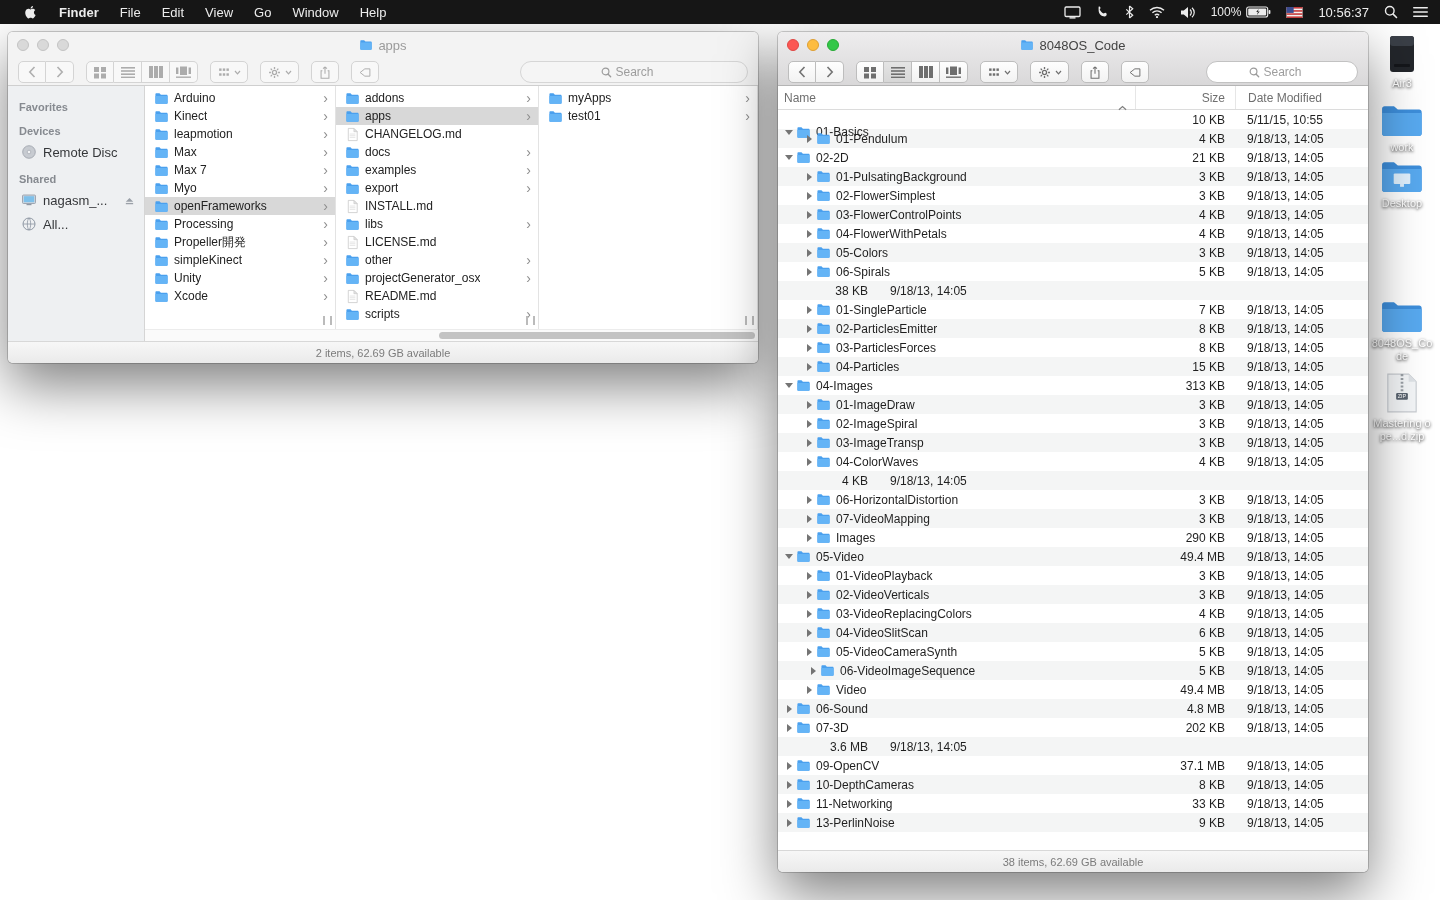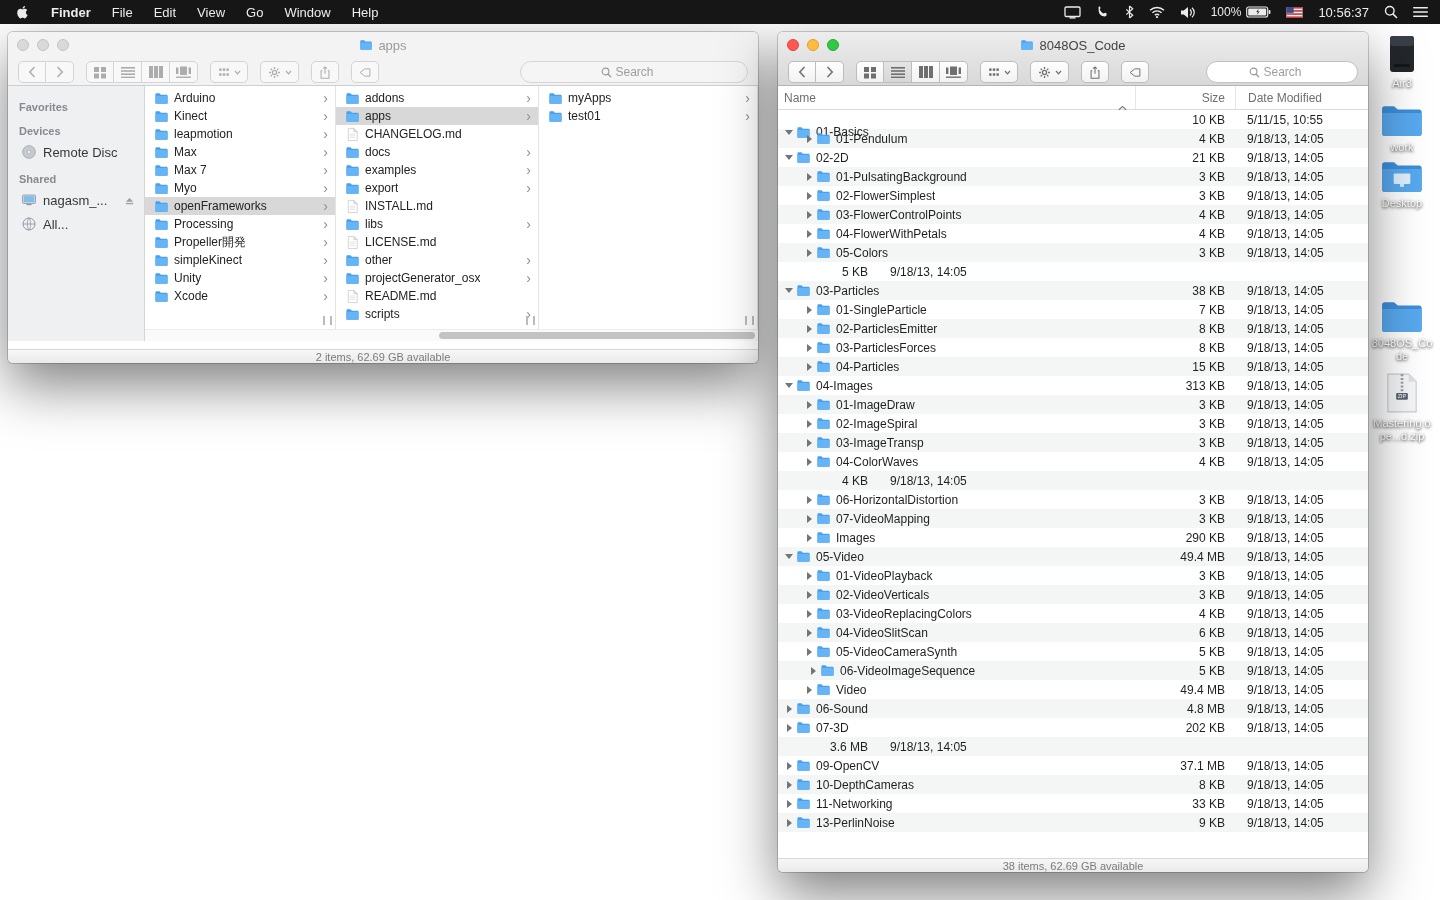--- a/index.html
+++ b/index.html
@@ -9,21 +9,21 @@
   .desktop { position:absolute; inset:0;
     background:linear-gradient(180deg,
       #0a142e 0%, #0f2347 16%, #173succ 0, #1a3c6e 34%, #27598f 54%, #31669f 66%,
       #48688f 76%, #7a5f6a 84%, #aa5432 91%, #ca4e18 97%, #b23c10 100%);
   }
   .st { position:absolute; background:#fff; border-radius:50%; }
 
   
   .menubar { position:absolute; top:0; left:0; right:0; height:24px; background:#161616;
     color:#ececec; display:flex; align-items:center; justify-content:space-between; z-index:60; font-size:13px; }
-  .mb-left { display:flex; align-items:center; gap:21px; padding-left:16px; }
+  .mb-left { display:flex; align-items:center; gap:21px; padding-left:24px; }
   .mb-menus { display:flex; gap:21px; }
   .app-name { font-weight:bold; }
   .menu-item { cursor:default; }
   .mb-right { display:flex; align-items:center; gap:15px; padding-right:12px; font-size:12px; }
   .mb-ic { display:inline-flex; align-items:center; }
   .batt-group { display:flex; align-items:center; gap:5px; }
   .mb-clock { font-size:13px; }
 
   
   .window { position:absolute; background:#fff; border-radius:5px;
@@ -54,21 +54,21 @@
   .inactive .tbtn { border-color:#d4d4d4; background:#f8f8f8; }
   .inactive .tbtn svg { opacity:.55; }
   .searchf { margin-left:auto; height:22px; border:1px solid #c2c2c2; border-radius:12px; background:#fff;
     display:flex; align-items:center; justify-content:center; gap:4px; padding:0 8px; }
   .w-left .searchf { width:228px; }
   .w-right .searchf { width:152px; }
   .inactive .searchf { background:#f5f5f5; border-color:#d6d6d6; }
   .searchf input { border:none; outline:none; background:transparent; width:52px; font-size:12px; color:#8b5cf6; }
   .searchf input::placeholder { color:#9d9d9d; }
 
-  .statusbar { position:absolute; bottom:0; left:0; right:0; height:14px; display:flex; align-items:center;
+  .statusbar { position:absolute; bottom:0; left:0; right:0; height:22px; display:flex; align-items:center;
     justify-content:center; font-size:11px; color:#7b7b7b; background:linear-gradient(#f7f7f7,#eaeaea);
     border-top:1px solid #d8d8d8; border-radius:0 0 5px 5px; }
 
   
   .w-left { left:8px; top:32px; width:750px; height:331px; }
   .lw-body { position:absolute; top:54px; bottom:22px; left:0; right:0; display:flex; }
   .sidebar { width:137px; background:#eef0f2; border-right:1px solid #d5d5d5; padding-top:6px; overflow:hidden; }
   .sb-head { font-size:11px; font-weight:bold; color:#868a90; padding:9px 10px 3px 11px; }
   .sb-item { display:flex; align-items:center; gap:6px; height:24px; padding:0 8px 0 13px; font-size:13px; color:#35373a; }
   .sb-item .eject { margin-left:auto; display:inline-flex; }
@@ -1102,36 +1102,36 @@
                 <path d="M1.5 3.6c0-.6.45-1.1 1.05-1.1h3.3l1.5 1.4h6.1c.6 0 1.05.5 1.05 1.1v7.4c0 .6-.45 1.1-1.05 1.1H2.55c-.6 0-1.05-.5-1.05-1.1z" fill="#4aa0ee"></path>
                 <path d="M1.5 5.2h13v7.2c0 .6-.45 1.1-1.05 1.1H2.55c-.6 0-1.05-.5-1.05-1.1z" fill="#64b4f6"></path>
               </svg>
             </span>
             <span class="fname">05-Colors</span>
           </div>
           <div class="cell-size">3 KB</div>
           <div class="cell-date">9/18/13, 14:05</div>
         </div>
         <div class="lrow">
+          <div class="cell-name" style="padding-left: 24px;">
+            <span class="tw">
+              <span class="tri"></span>
+            </span>
+            <span class="icn16">
+              <svg viewBox="0 0 16 16">
+                <path d="M1.5 3.6c0-.6.45-1.1 1.05-1.1h3.3l1.5 1.4h6.1c.6 0 1.05.5 1.05 1.1v7.4c0 .6-.45 1.1-1.05 1.1H2.55c-.6 0-1.05-.5-1.05-1.1z" fill="#4aa0ee"></path>
+                <path d="M1.5 5.2h13v7.2c0 .6-.45 1.1-1.05 1.1H2.55c-.6 0-1.05-.5-1.05-1.1z" fill="#64b4f6"></path>
+              </svg>
+            </span>
+            <span class="fname">06-Spirals</span>
+          </div>
           <div class="cell-size">5 KB</div>
           <div class="cell-date">9/18/13, 14:05</div>
         </div>
         <div class="lrow alt">
-          <div class="cell-name" style="padding-left: 4px;">
-            <span class="tw">
-              <span class="tri exp"></span>
-            </span>
-            <span class="icn16">
-              <svg viewBox="0 0 16 16">
-                <path d="M1.5 3.6c0-.6.45-1.1 1.05-1.1h3.3l1.5 1.4h6.1c.6 0 1.05.5 1.05 1.1v7.4c0 .6-.45 1.1-1.05 1.1H2.55c-.6 0-1.05-.5-1.05-1.1z" fill="#4aa0ee"></path>
-                <path d="M1.5 5.2h13v7.2c0 .6-.45 1.1-1.05 1.1H2.55c-.6 0-1.05-.5-1.05-1.1z" fill="#64b4f6"></path>
-              </svg>
-            </span>
-            <span class="fname">03-Particles</span>
-          </div>
           <div class="cell-size">38 KB</div>
           <div class="cell-date">9/18/13, 14:05</div>
         </div>
         <div class="lrow">
           <div class="cell-name" style="padding-left: 24px;">
             <span class="tw">
               <span class="tri"></span>
             </span>
             <span class="icn16">
               <svg viewBox="0 0 16 16">

